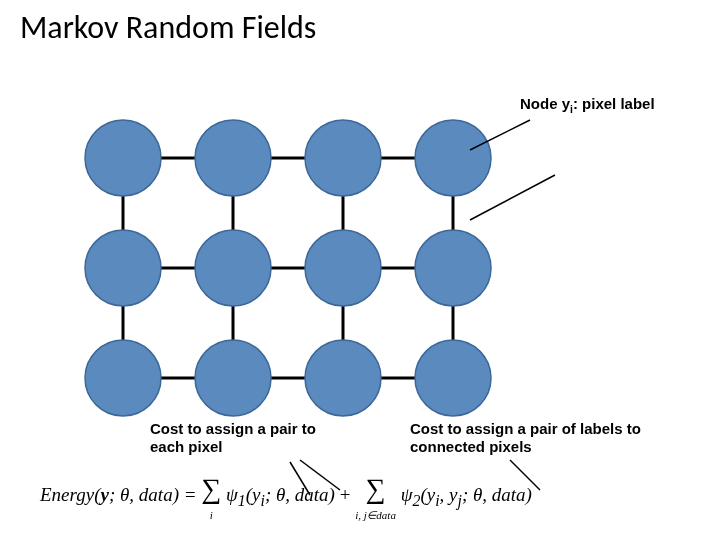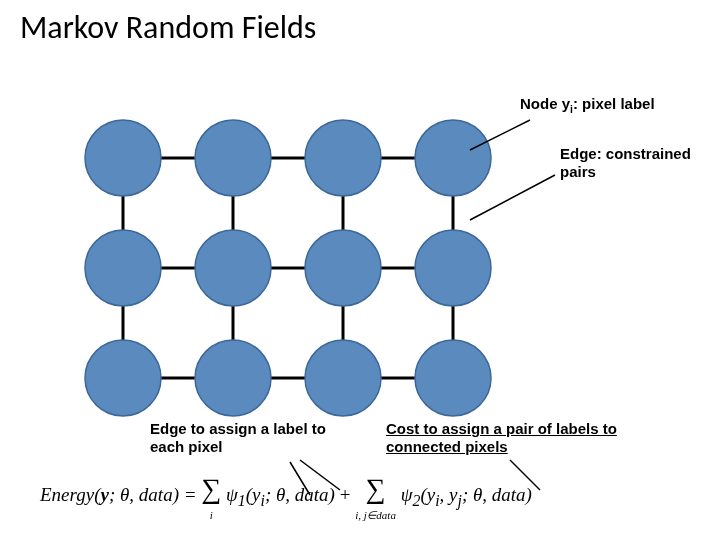--- a/index.html
+++ b/index.html
@@ -29,21 +29,21 @@
     font-size: 15px;
     font-weight: 700;
     line-height: 1.2;
   }
   .label sub {
     font-size: 0.7em;
   }
   #node-label { left: 520px; top: 95px; }
   #edge-label { left: 560px; top: 145px; width: 160px; }
   #cost-label-left { left: 150px; top: 420px; width: 200px; }
-  #cost-label-right { left: 386px; top: 420px; width: 280px; text-decoration: underline; }
+  #cost-label-right { left: 410px; top: 420px; width: 280px; }
   #formula {
     position: absolute;
     left: 40px;
     top: 470px;
     font-family: Liberation Serif, serif;
     font-size: 19px;
     font-style: italic;
   }
   #formula .rm { font-style: normal; }
   #formula .big { font-size: 28px; position: relative; top: 3px; font-style: normal; }
@@ -108,22 +108,21 @@
 
     <line x1="555" y1="175" x2="470" y2="220" stroke="#000" stroke-width="1.5"></line>
 
     <line x1="300" y1="460" x2="340" y2="490" stroke="#000" stroke-width="1.5"></line>
     <line x1="290" y1="462" x2="310" y2="495" stroke="#000" stroke-width="1.5"></line>
 
     <line x1="510" y1="460" x2="540" y2="490" stroke="#000" stroke-width="1.5"></line>
   </svg>
 
   <div id="node-label" class="label">Node y<sub>i</sub>: pixel label</div>
-  <div id="edge-label" class="label">Edge: constrained pairs</div>
-  <div id="cost-label-left" class="label">Edge to assign a label to each pixel</div>
+  <div id="cost-label-left" class="label">Cost to assign a pair to each pixel</div>
   <div id="cost-label-right" class="label">Cost to assign a pair of labels to connected pixels</div>
 
   <div id="formula">
     <span>Energy(<b>y</b>; θ, data) = </span>
     <span class="subblock">
       <span class="big">∑</span><br>
       <span class="sub">i</span>
     </span>
     <span>ψ<sub>1</sub>(y<sub>i</sub>; θ, data)</span>
     <span class="rm"> + </span>

